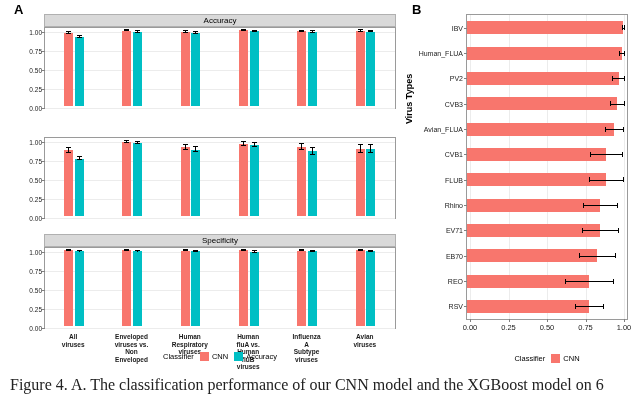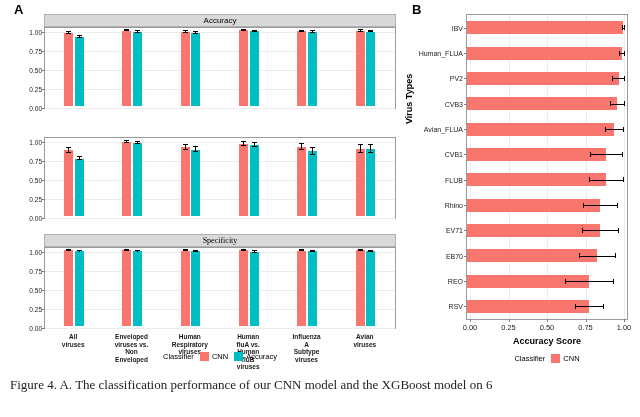--- a/index.html
+++ b/index.html
@@ -107,21 +107,21 @@
     text-align:center;font-size:9px;font-weight:bold;
   }
   #legendB{
     position:absolute;left:62px;right:4px;top:338px;height:12px;
     display:flex;justify-content:center;align-items:center;gap:6px;font-size:7.5px;
   }
 
   
   #caption{
     position:absolute;left:10px;top:378px;width:620px;
-    font-size:13px;color:#222;line-height:14px;
+    font-size:16px;color:#222;line-height:14px;
     font-family:"Liberation Serif", serif;
   }
   #divider{
     position:absolute;left:8px;top:372px;width:624px;height:1px;background:#ffffff;
   }
 </style>
 </head>
 <body>
 
 <div class="panel-letter" id="panelA-letter">A</div>
@@ -281,21 +281,21 @@
           <div class="errcap" style="left: 21.1667px; bottom: 73.44px;"></div>
           <div class="errcap" style="left: 21.1667px; bottom: 65.08px;"></div>
           <div class="bar xgb" style="left: 29.6667px; height: 67.26px; bottom: 2px;"></div>
           <div class="err" style="left: 33.6667px; bottom: 65.46px; height: 7.6px;"></div>
           <div class="errcap" style="left: 31.6667px; bottom: 73.06px;"></div>
           <div class="errcap" style="left: 31.6667px; bottom: 65.46px;"></div>
         </div>
       </div>
     </div>
     <div class="facet" style="top: 220px; height: 95px;">
-      <div class="strip" style="top: 0px; font-family: Liberation Serif, serif;">Specificity</div>
+      <div class="strip" style="top: 0px;">Specificity</div>
       <div class="plotbox" style="top: 13px; height: 82px;">
         <div class="gridline" style="top: 80px;"></div>
         <div class="ytick" style="top: 80px;">0.00</div>
         <div class="ytickmark" style="top: 80px;"></div>
         <div class="gridline" style="top: 61px;"></div>
         <div class="ytick" style="top: 61px;">0.25</div>
         <div class="ytickmark" style="top: 61px;"></div>
         <div class="gridline" style="top: 42px;"></div>
         <div class="ytick" style="top: 42px;">0.50</div>
         <div class="ytickmark" style="top: 42px;"></div>
@@ -469,21 +469,20 @@
       <div class="herrcap" style="left: 146.22px; top: 263.5px;"></div>
       <div class="bytick" style="top: 266px;">REO</div>
       <div class="bytickmark" style="top: 266px;"></div>
       <div class="hbar" style="top: 284.833px; width: 122.35px; background: rgb(248, 118, 109);"></div>
       <div class="herr" style="top: 291.333px; left: 108.49px; width: 27.72px;"></div>
       <div class="herrcap" style="left: 108.49px; top: 288.833px;"></div>
       <div class="herrcap" style="left: 136.21px; top: 288.833px;"></div>
       <div class="bytick" style="top: 291.333px;">RSV</div>
       <div class="bytickmark" style="top: 291.333px;"></div>
     </div>
-  <div id="panelB-xlab">Accuracy Score</div>
   <div id="legendB">
     <span>Classifier</span>
     <span class="legend-item">
       <span class="legend-key" id="legendB-key" style="background: rgb(248, 118, 109);"></span>
       <span>CNN</span>
     </span>
   </div>
 </div>
 
 <div id="divider"></div>

